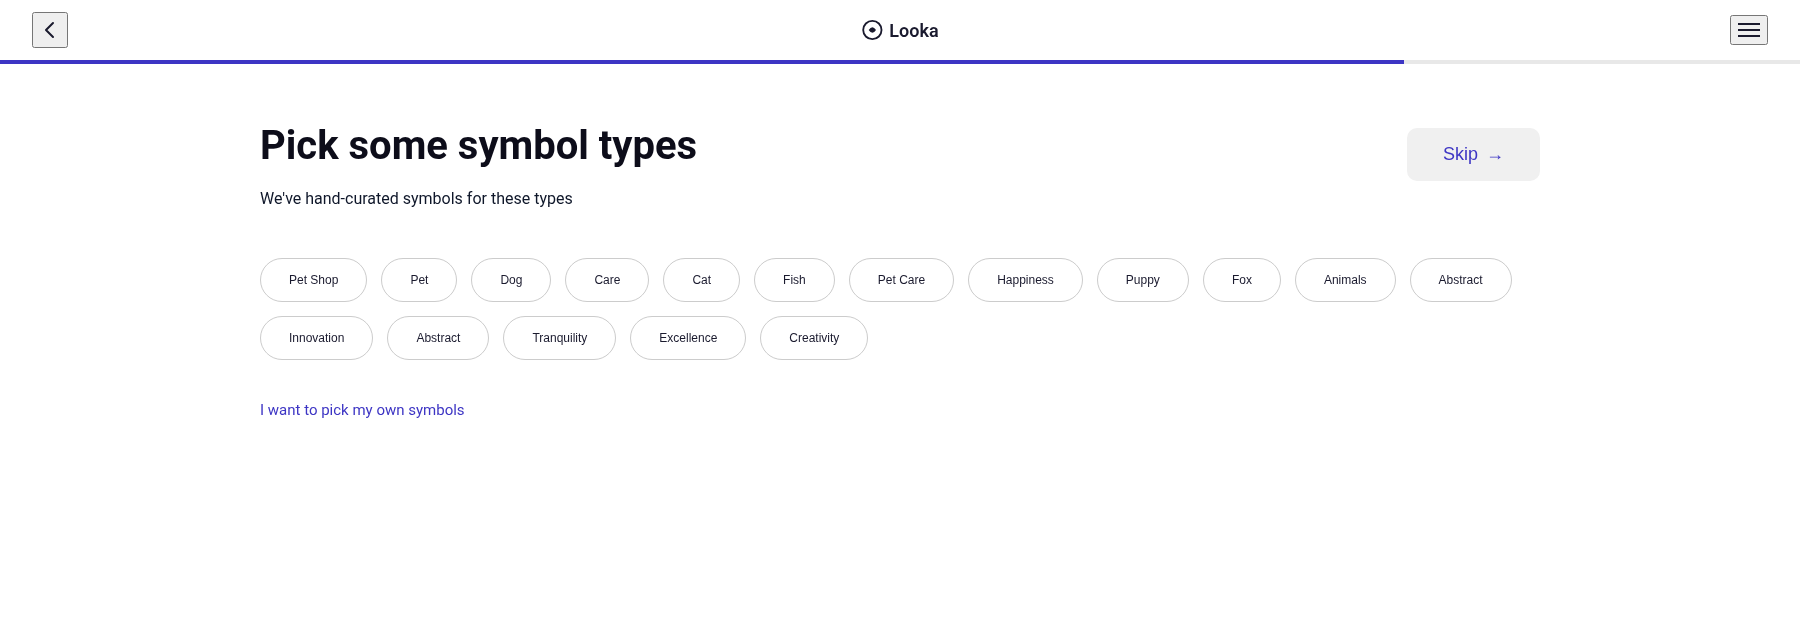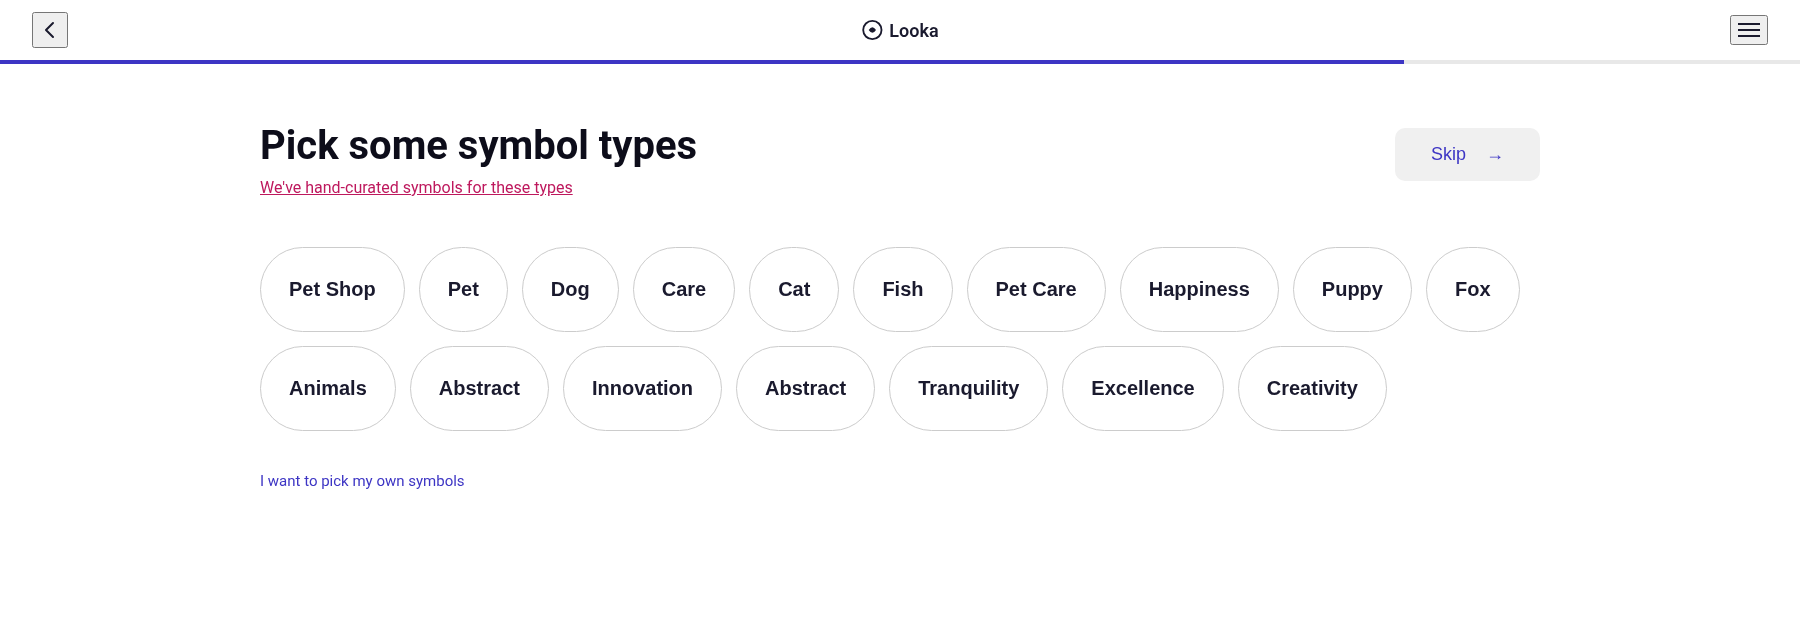--- a/index.html
+++ b/index.html
@@ -92,34 +92,33 @@
       align-items: flex-start;
       justify-content: space-between;
       margin-bottom: 50px;
     }
 
     .page-title {
       font-size: 40px;
       font-weight: 700;
       color: #0d0d1a;
       line-height: 1.1;
-      margin-bottom: 10px;
+      margin-bottom: 21px;
     }
 
     .page-subtitle {
       font-size: 16px;
-      color: #be185d;
+      color: #0f172a;
       font-weight: 400;
-      text-decoration: underline;
     }
 
     .skip-button {
       display: flex;
       align-items: center;
-      gap: 20px;
+      gap: 8px;
       padding: 16px 36px;
       background: #f0f0f0;
       border: none;
       border-radius: 10px;
       font-size: 18px;
       font-weight: 500;
       color: #3d35c4;
       cursor: pointer;
       white-space: nowrap;
       margin-top: 4px;
@@ -130,26 +129,26 @@
       display: flex;
       flex-wrap: wrap;
       gap: 14px;
       margin-bottom: 40px;
     }
 
     .symbol-tag {
       display: inline-flex;
       align-items: center;
       justify-content: center;
-      padding: 30px 28px;
+      padding: 14px 28px;
       border: 1.5px solid #ccc;
       border-radius: 50px;
       background: #ffffff;
-      font-size: 20px;
-      font-weight: 700;
+      font-size: 12px;
+      font-weight: 400;
       color: #1a1a2e;
       cursor: pointer;
       transition: border-color 0.2s, background 0.2s;
     }
 
     
     .own-symbols-link {
       font-size: 15px;
       color: #3d35c4;
       text-decoration: none;

